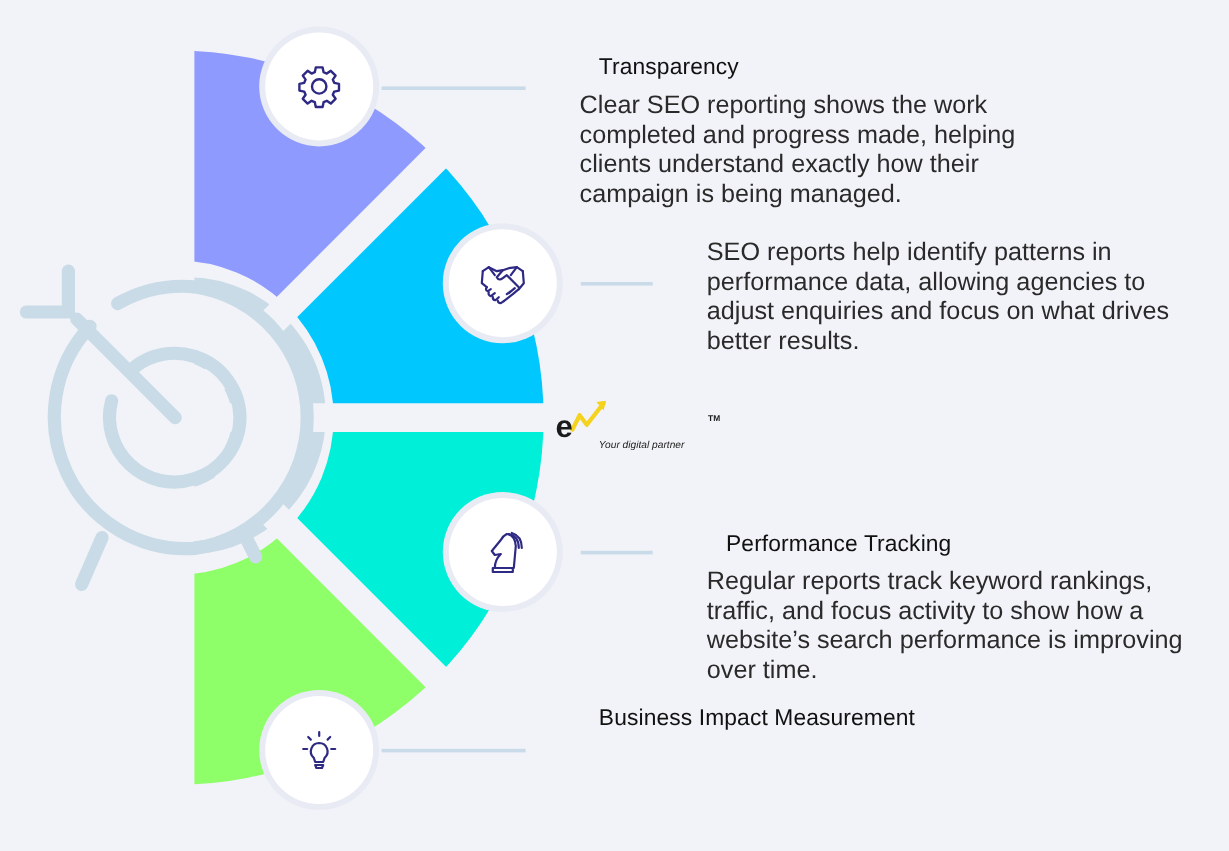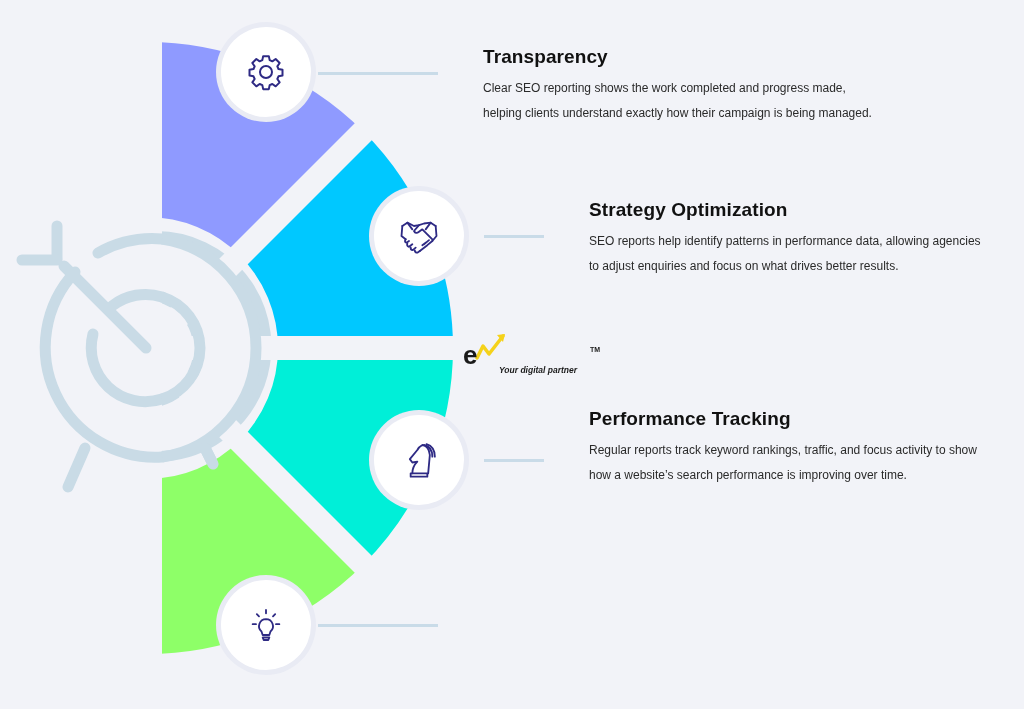--- a/index.html
+++ b/index.html
@@ -1,26 +1,26 @@
 <!DOCTYPE html>
 <html><head>
 <meta charset="utf-8">
 <style>
   html, body { margin:0; padding:0; }
   body { width:1024px; height:709px; background:#f2f3f8; position:relative; overflow:hidden; font-family:"Liberation Sans", sans-serif; }
   #graphic { position:absolute; left:0; top:0; }
   .icon-circle { position:absolute; width:90px; height:90px; border-radius:50%; background:#ffffff; box-shadow:0 0 0 5px #e9ebf4; display:flex; align-items:center; justify-content:center; }
   .connector { position:absolute; height:3px; background:#c9dbe8; }
   .block { position:absolute; color:#1f1f1f; }
-  .block h3 { margin:0 0 8px 0; font-size:19px; font-weight:700; color:#111; letter-spacing:0.1px; }
-  .block p { margin:0; font-size:12px; line-height:24.5px; color:#2a2a2a; }
+  .block h3 { margin:0 0 8px 16px; font-size:19px; font-weight:400; color:#111; letter-spacing:0.1px; }
+  .block p { margin:0; font-size:21px; line-height:24.5px; color:#2a2a2a; }
   .logo { position:absolute; left:463px; top:340px; width:140px; height:40px; }
   .logo-main { position:absolute; left:0; top:0; font-size:26px; font-weight:700; color:#1a1a1a; letter-spacing:-0.5px; }
   .logo-tm { position:absolute; left:127px; top:6px; font-size:7px; font-weight:700; color:#1a1a1a; }
-  .logo-tag { position:absolute; left:36px; top:25px; font-size:8.5px; font-weight:700; color:#1a1a1a; font-style:italic; }
+  .logo-tag { position:absolute; left:36px; top:25px; font-size:8.5px; font-weight:400; color:#1a1a1a; font-style:italic; }
   .logo-arrow { position:absolute; left:0; top:-8px; }
 </style>
 </head>
 <body>
 
 <svg id="graphic" width="1024" height="709" viewBox="0 0 1024 709">
 
   <g fill="none" stroke="#c9dbe6" stroke-width="11" stroke-linecap="round">
 
     <path d="M 75 272 A 110 110 0 1 0 98 253"></path>
@@ -132,23 +132,23 @@
   <span class="logo-tm">TM</span>
   <span class="logo-tag">Your digital partner</span>
 </div>
 
 <div class="block" style="left:483px; top:46px; width:400px;">
   <h3>Transparency</h3>
   <p>Clear SEO reporting shows the work completed and progress made, helping clients understand exactly how their campaign is being managed.</p>
 </div>
 
 <div class="block" style="left:589px; top:199px; width:400px;">
-  <h3>Strategy Optimization</h3>
   <p>SEO reports help identify patterns in performance data, allowing agencies to adjust enquiries and focus on what drives better results.</p>
 </div>
 
-<div class="block" style="left:589px; top:408px; width:410px;">
+<div class="block" style="left:589px; top:443px; width:410px;">
   <h3>Performance Tracking</h3>
   <p>Regular reports track keyword rankings, traffic, and focus activity to show how a website’s search performance is improving over time.</p>
 </div>
 
 <div class="block" style="left:483px; top:588px; width:410px;">
+  <h3>Business Impact Measurement</h3>
 </div>
 
 </body></html>

